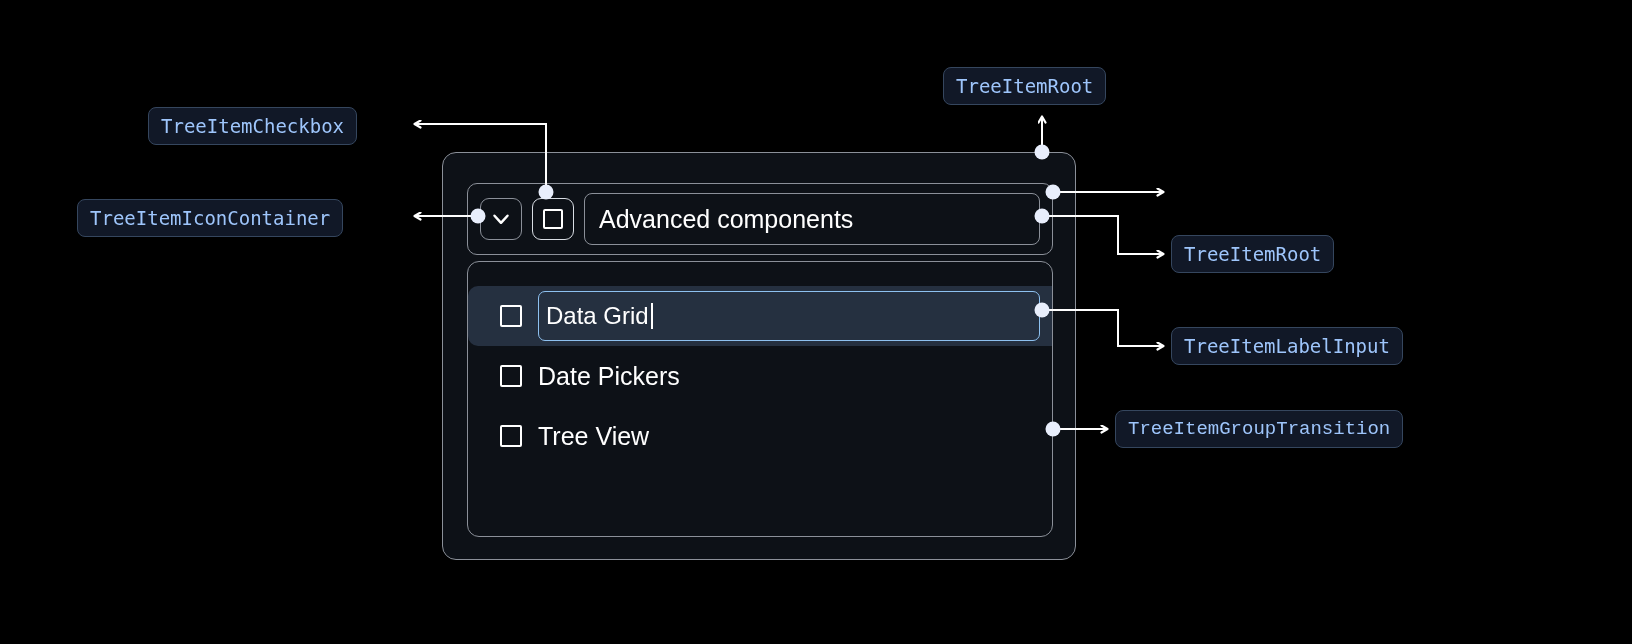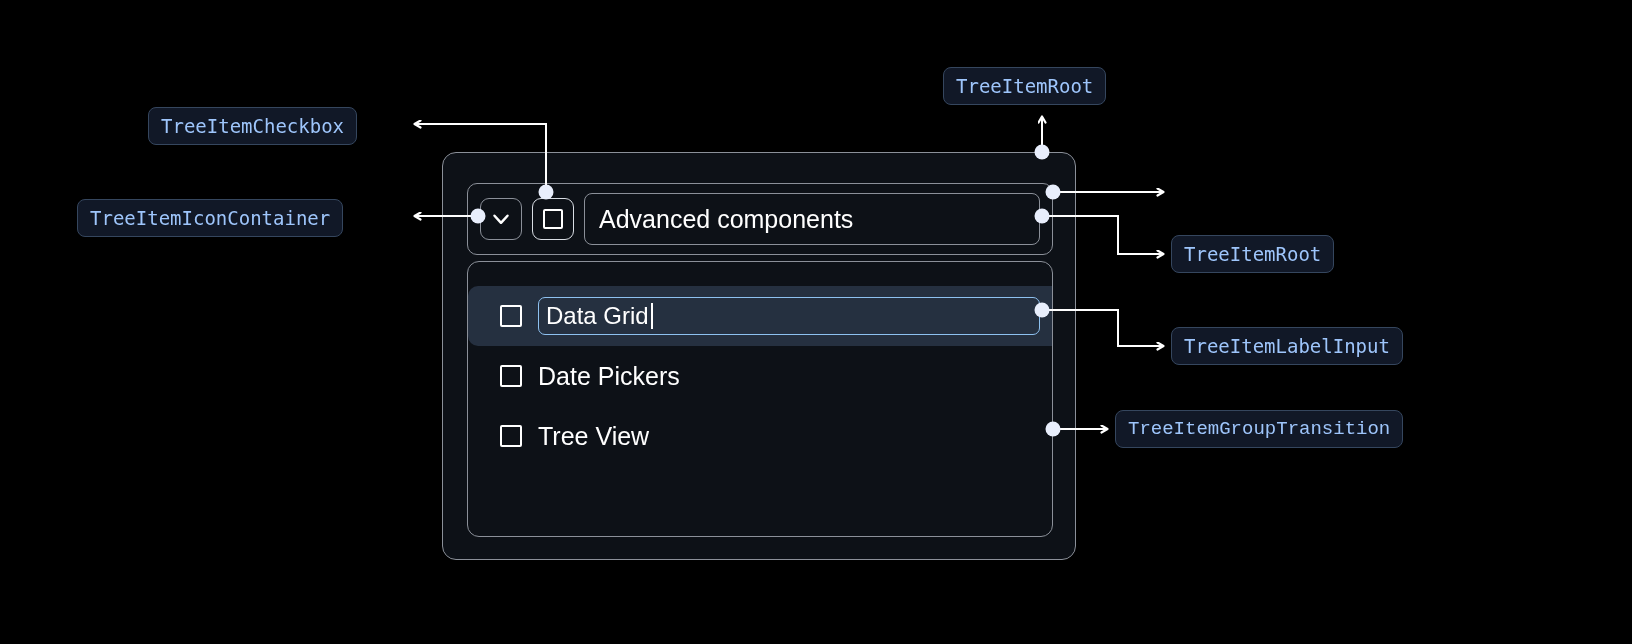--- a/index.html
+++ b/index.html
@@ -171,21 +171,21 @@
     margin-right: 16px;
   }
   .child-text {
     color: #ffffff;
     font-size: 25px;
     line-height: 1;
   }
 
   #label-input {
     flex: 1 1 auto;
-    height: 38px;
+    height: 50px;
     margin-right: 12px;
     box-sizing: border-box;
     border: 1.8px solid #8ec1f0;
     border-radius: 7px;
     background: transparent;
     display: flex;
     align-items: center;
     padding-left: 7px;
     color: #ffffff;
     font-size: 24px;

